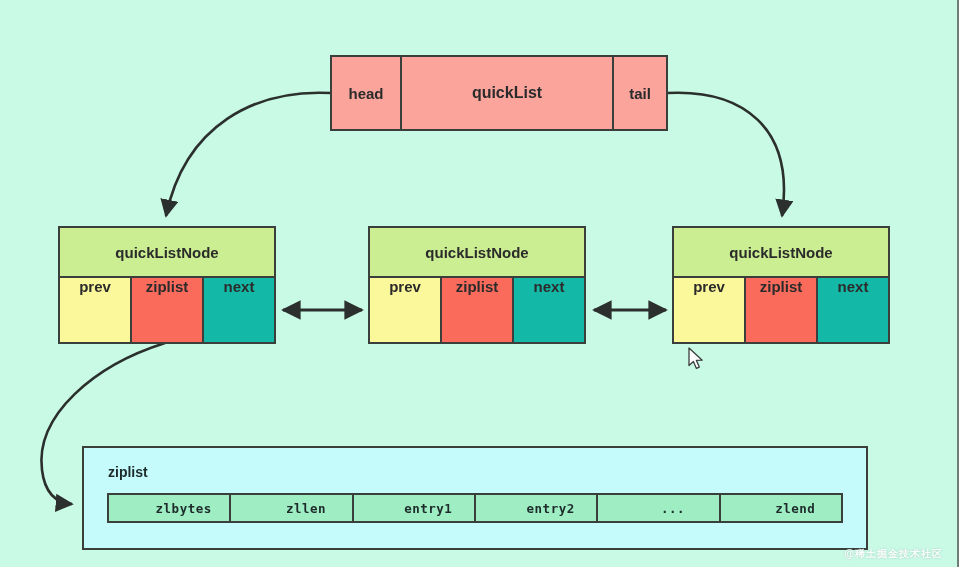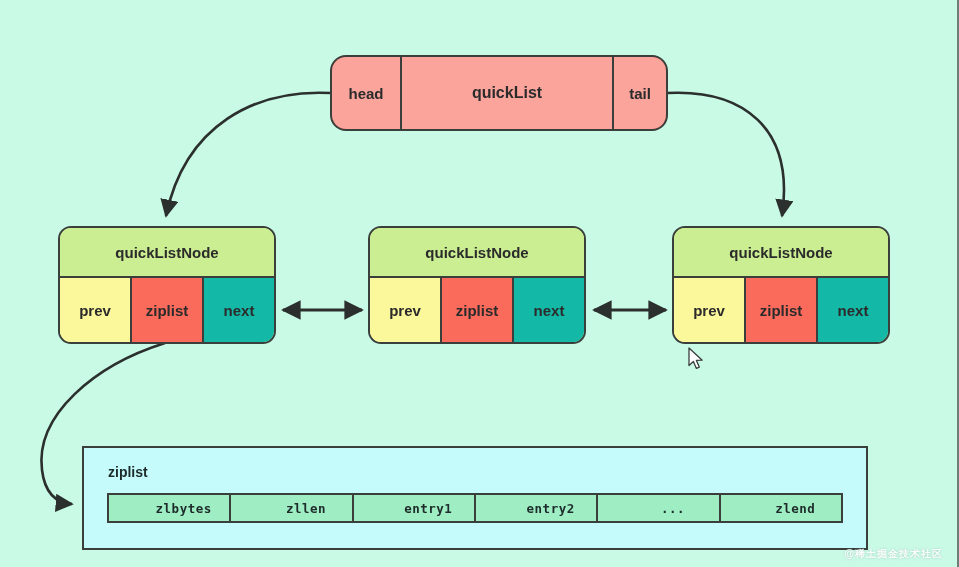--- a/index.html
+++ b/index.html
@@ -32,21 +32,21 @@
 
   
   .quicklist-box {
     position: absolute;
     left: 330px;
     top: 55px;
     width: 338px;
     height: 76px;
     display: flex;
     border: 2px solid #3a3f3c;
-    border-radius: 16px;
+    border-radius: 0;
     box-sizing: border-box;
     background: #7f1d1d;
     overflow: hidden;
   }
   .ql-cell {
     display: flex;
     align-items: center;
     justify-content: center;
     background: #faa49c;
     color: #2b2b2b;
@@ -57,21 +57,21 @@
   .ql-head { width: 70px; border-right: 2px solid #3a3f3c; }
   .ql-mid  { flex: 1 1 auto; border-right: 2px solid #3a3f3c; font-size: 16px; }
   .ql-tail { width: 52px; }
 
   
   .node {
     position: absolute;
     width: 218px;
     height: 118px;
     border: 2px solid #3a3f3c;
-    border-radius: 13px;
+    border-radius: 0;
     box-sizing: border-box;
     background: #cbee92;
     overflow: hidden;
     display: flex;
     flex-direction: column;
   }
   .node-header {
     height: 50px;
     flex: 0 0 50px;
     background: #cbee92;
@@ -83,21 +83,20 @@
     color: #2b2b2b;
     border-bottom: 2px solid #3a3f3c;
     box-sizing: border-box;
   }
   .node-row {
     flex: 1 1 auto;
     display: flex;
   }
   .node-cell {
     display: flex;
-    align-items: center;
     justify-content: center;
     font-weight: bold;
     font-size: 15px;
     color: #2b2b2b;
     box-sizing: border-box;
   }
   .cell-prev { flex: 1 1 0; background: #fbf79b; border-right: 2px solid #3a3f3c; }
   .cell-zip  { flex: 1 1 0; background: #fa6b5c; border-right: 2px solid #3a3f3c; }
   .cell-next { flex: 1 1 0; background: #14b8a6; }
 

